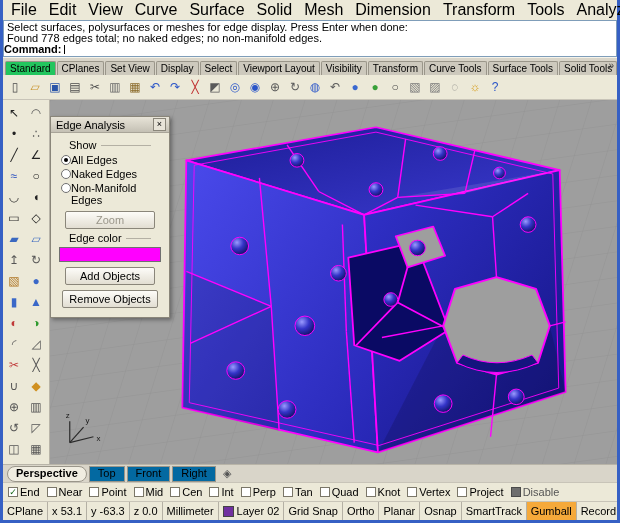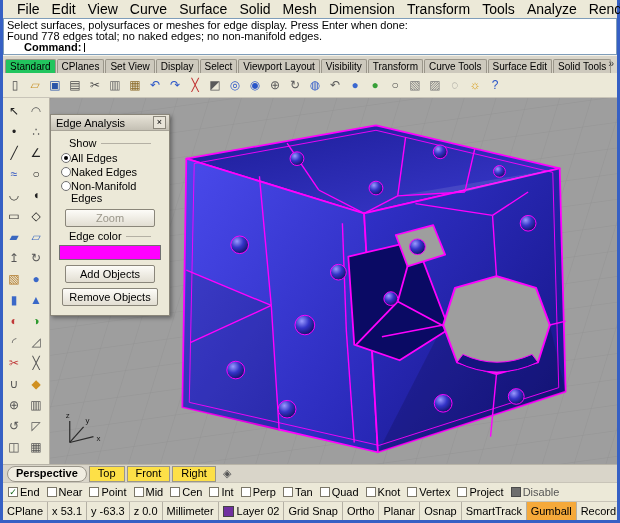--- a/index.html
+++ b/index.html
@@ -1,24 +1,24 @@
 <!DOCTYPE html>
 <html><head>
 <meta charset="utf-8">
 <style>
   html,body{margin:0;padding:0;}
   body{width:620px;height:523px;overflow:hidden;font-family:"Liberation Sans",sans-serif;background:#ece9d8;}
   .window{width:620px;height:523px;box-sizing:border-box;border-left:3px solid #3660c4;border-right:3px solid #3660c4;border-bottom:3px solid #3660c4;display:flex;flex-direction:column;background:#ece9d8;}
 
-  .menubar{flex:0 0 18px;display:flex;align-items:flex-start;font-size:14px;padding-left:8px;background:#ece9d8;}
+  .menubar{flex:0 0 18px;display:flex;align-items:flex-start;font-size:16px;padding-left:2px;background:#ece9d8;}
   .menu-item{padding:1px 6px;white-space:nowrap;}
 
   .command{flex:0 0 37px;background:#ffffff;border:1px solid #7f9db9;box-sizing:border-box;font-size:11px;line-height:11px;overflow:hidden;padding-top:1px;}
   .cmd-line{padding-left:3px;white-space:nowrap;color:#000;}
-  .cmd-prompt{padding-left:20px;font-weight:bold;white-space:nowrap;}
+  .cmd-prompt{padding-left:0;font-weight:bold;white-space:nowrap;}
   .caret{display:inline-block;width:1px;height:9px;background:#000;margin-left:3px;vertical-align:-1px;}
 
   .tabbar{flex:0 0 16px;background:#d9d5c9;display:flex;align-items:flex-end;font-size:10px;padding:1px 14px 0 2px;overflow:hidden;position:relative;border-top:1px solid #f5f3ea;}
   .ttab{padding:1px 4px;border:1px solid #9a968a;border-bottom:none;background:#cdc9bd;border-radius:2px 2px 0 0;margin-right:1px;white-space:nowrap;}
   .ttab.on{background:#22c55e;}
   .ttab-more{position:absolute;right:3px;top:2px;font-size:10px;color:#333;}
 
   .toolbar{flex:0 0 22px;display:flex;align-items:center;gap:2px;padding:1px 3px;background:#ece9d8;border-bottom:1px solid #c8c4b8;overflow:hidden;}
   .tb-icon{width:18px;height:18px;display:flex;align-items:center;justify-content:center;font-size:12px;}
 
@@ -37,21 +37,21 @@
   .ep-rule{flex:1;height:1px;background:#b4b0a4;}
   .radio-row{display:flex;align-items:flex-start;margin:2px 0 2px 4px;}
   .radio{width:10px;height:10px;border-radius:50%;border:1px solid #707070;background:#fff;position:relative;flex:0 0 10px;margin-top:1px;box-sizing:border-box;}
   .radio.on::after{content:"";position:absolute;left:2px;top:2px;width:4px;height:4px;border-radius:50%;background:#000;}
   .radio-label{line-height:12px;}
   .ep-btn{display:block;margin:5px auto 2px;min-width:90px;height:18px;font-size:11px;font-family:"Liberation Sans",sans-serif;background:linear-gradient(#fdfcf8,#e2ded2);border:1px solid #8a867a;border-radius:2px;}
   .ep-btn.disabled{color:#9a968a;}
   .ep-swatch{height:13px;margin:2px 2px 3px;border:1px solid #707070;}
 
   .vp-tabs{flex:0 0 17px;background:#d9d5c9;display:flex;align-items:center;gap:2px;padding-left:4px;font-size:11px;border-top:1px solid #b8b4a8;}
-  .vtab{padding:0 8px;border:1px solid #9a968a;background:#fde047;height:14px;line-height:13px;white-space:nowrap;}
+  .vtab{padding:0 8px;border:1px solid #9a968a;background:#0369a1;height:14px;line-height:13px;white-space:nowrap;}
   .vtab.on{background:#f0ede1;font-weight:bold;border-radius:8px;}
   .vtab-ico{margin-left:5px;color:#555;font-size:11px;}
 
   .osnap{flex:0 0 18px;background:#ece9d8;display:flex;align-items:center;gap:7px;padding-left:5px;font-size:11px;border-top:1px solid #c8c4b8;overflow:hidden;}
   .os-item{display:flex;align-items:center;gap:2px;white-space:nowrap;}
   .cb{width:10px;height:10px;box-sizing:border-box;border:1px solid #7a7668;background:#fff;font-size:9px;line-height:8px;text-align:center;color:#156815;}
   .cb.dk{background:#6e6e6e;border-color:#4a4a4a;}
   [data-name="osnap-disable"] .os-lb{color:#555;}
 
   .statusbar{flex:0 0 18px;background:#ece9d8;display:flex;font-size:11px;overflow:hidden;border-top:1px solid #c8c4b8;}
@@ -94,21 +94,21 @@
   <div class="tabbar" id="tabbar" data-name="toolbar-tab-bar">
       <span class="ttab on" data-name="toolbar-tab-standard">Standard</span>
       <span class="ttab" data-name="toolbar-tab-cplanes">CPlanes</span>
       <span class="ttab" data-name="toolbar-tab-set-view">Set View</span>
       <span class="ttab" data-name="toolbar-tab-display">Display</span>
       <span class="ttab" data-name="toolbar-tab-select">Select</span>
       <span class="ttab" data-name="toolbar-tab-viewport-layout">Viewport Layout</span>
       <span class="ttab" data-name="toolbar-tab-visibility">Visibility</span>
       <span class="ttab" data-name="toolbar-tab-transform">Transform</span>
       <span class="ttab" data-name="toolbar-tab-curve-tools">Curve Tools</span>
-      <span class="ttab" data-name="toolbar-tab-surface-tools">Surface Edit</span>
+      <span class="ttab" data-name="toolbar-tab-surface-tools">Surface Tools</span>
       <span class="ttab" data-name="toolbar-tab-solid-tools">Solid Tools</span>
       <span class="ttab-more" data-name="toolbar-tabs-overflow-icon">»</span>
     </div>
 
   <div class="toolbar" id="toolbar" data-name="standard-toolbar">
       <span class="tb-icon" data-name="new-file-icon" style="color: rgb(74, 74, 74);">▯</span>
       <span class="tb-icon" data-name="open-file-icon" style="color: rgb(200, 146, 40);">▱</span>
       <span class="tb-icon" data-name="save-icon" style="color: rgb(42, 85, 168);">▣</span>
       <span class="tb-icon" data-name="print-icon" style="color: rgb(74, 74, 74);">▤</span>
       <span class="tb-icon" data-name="cut-icon" style="color: rgb(74, 74, 74);">✂</span>

